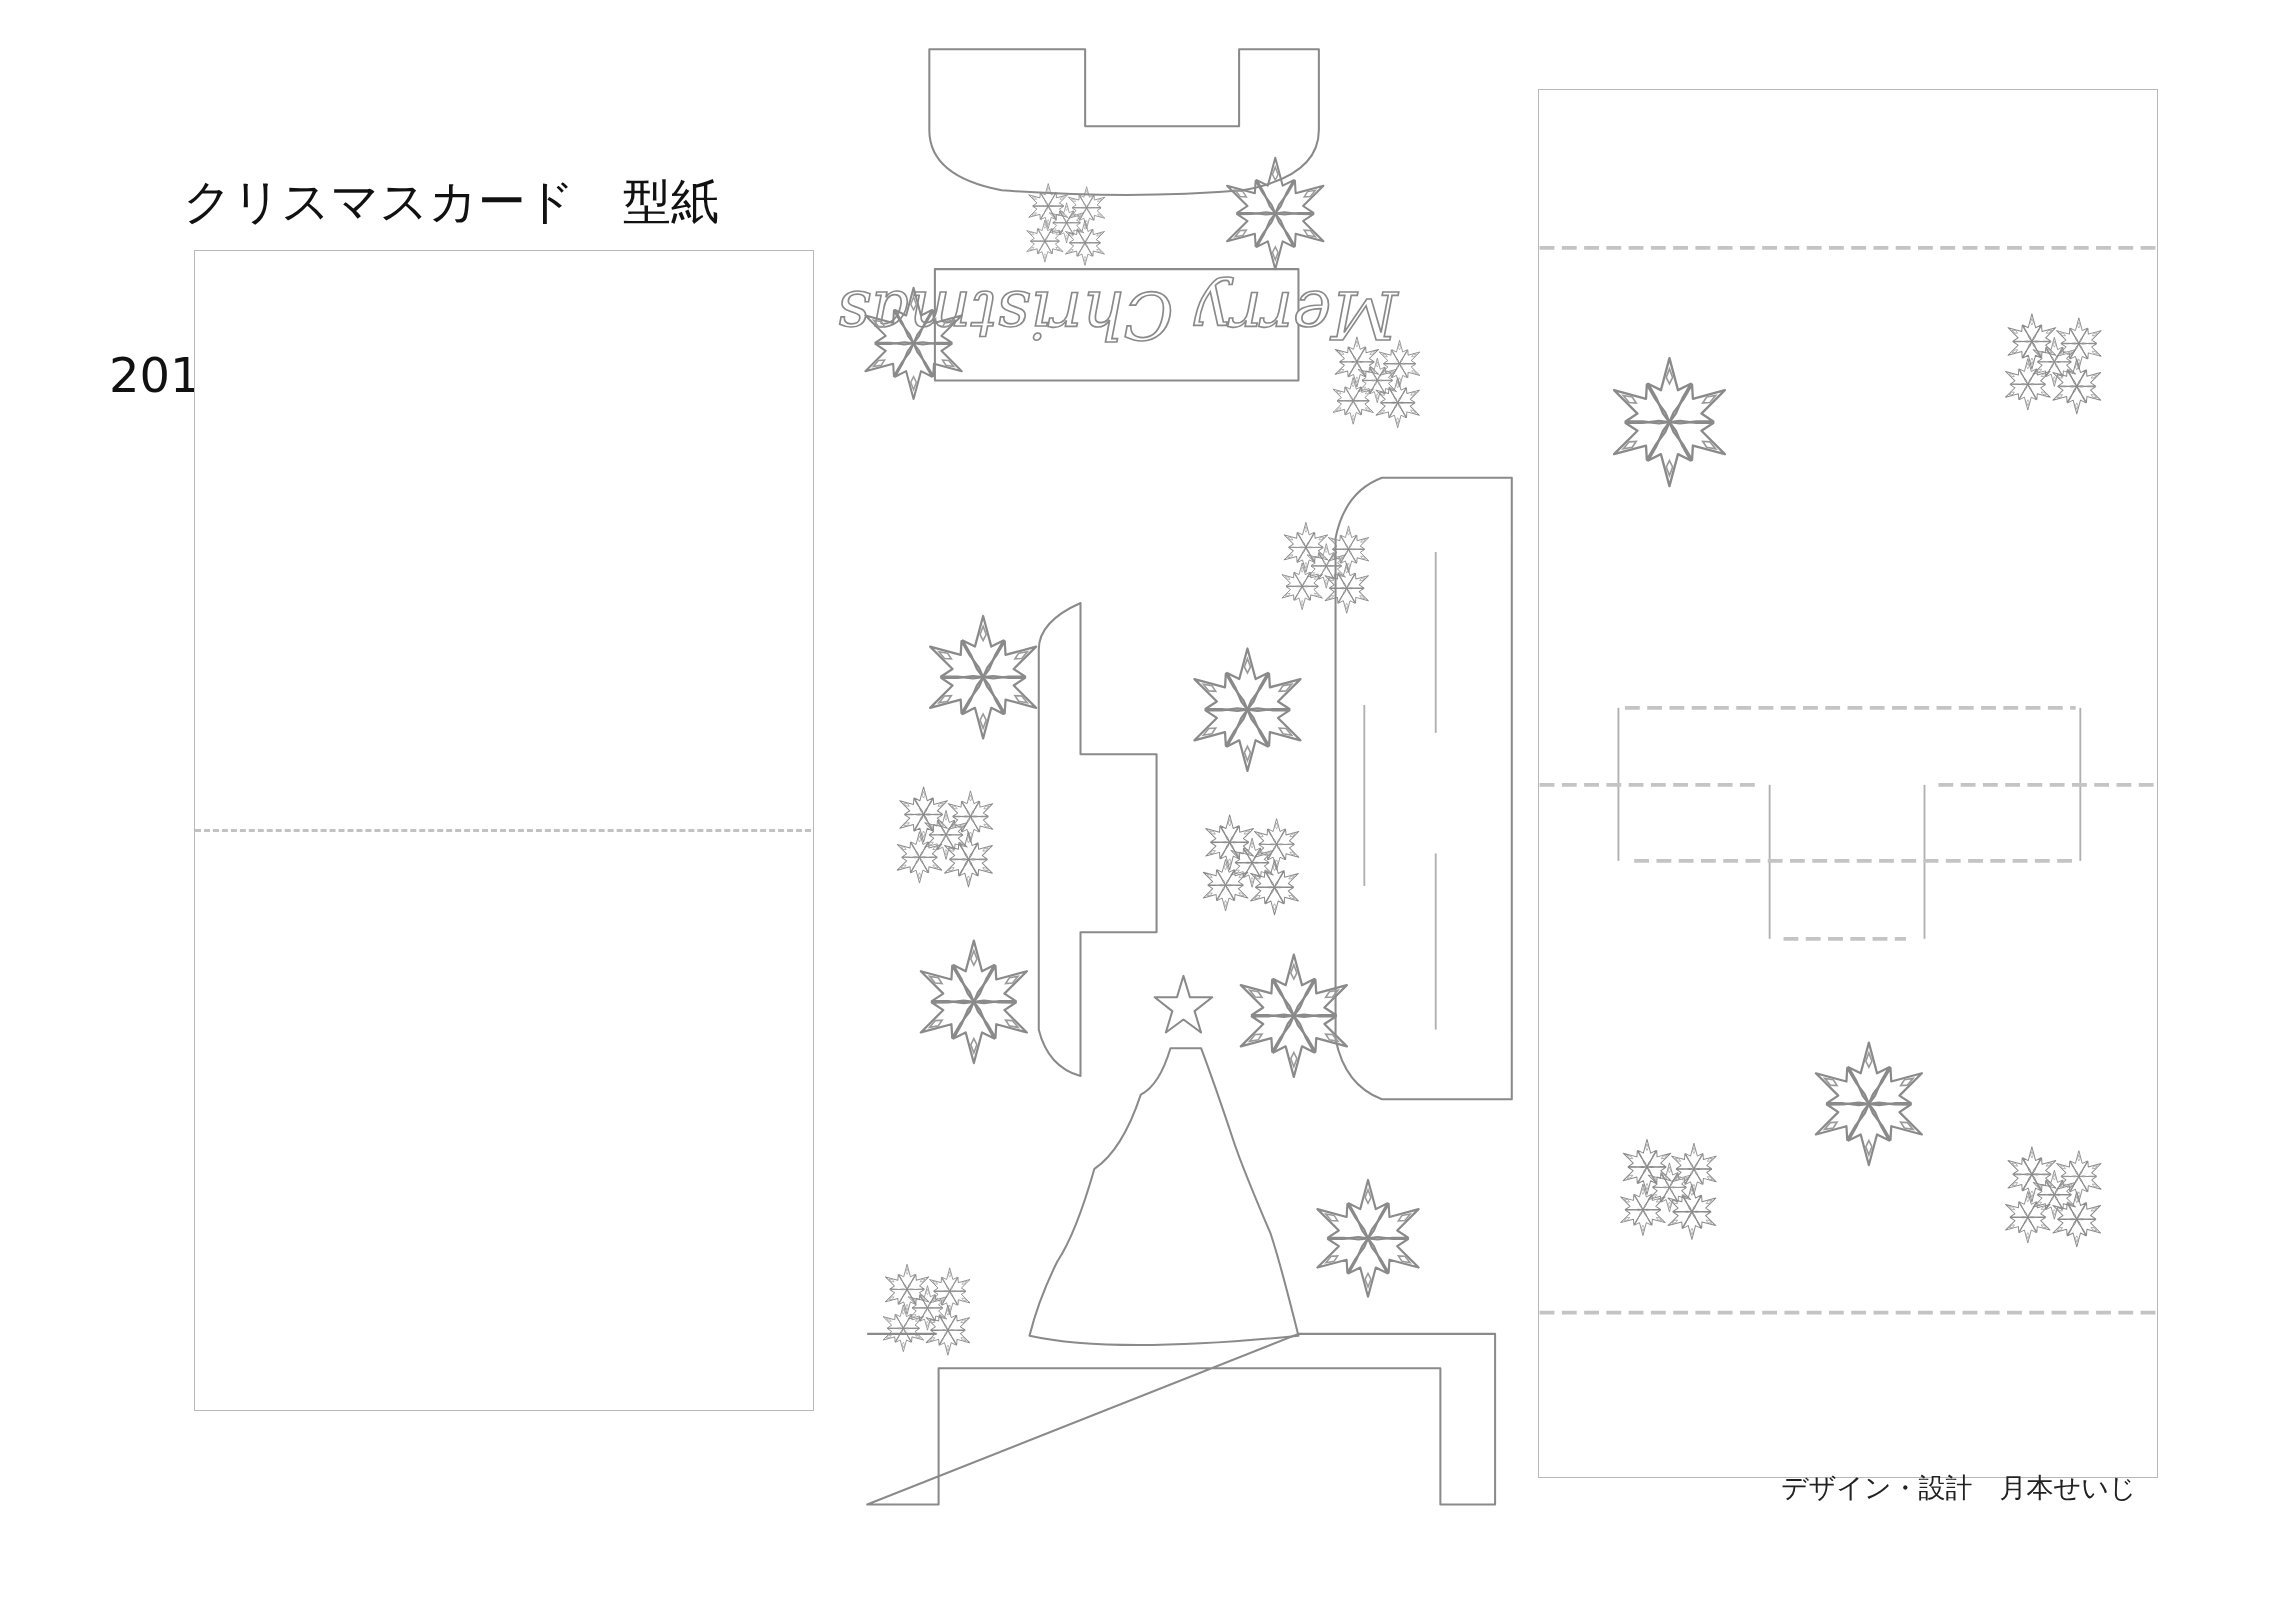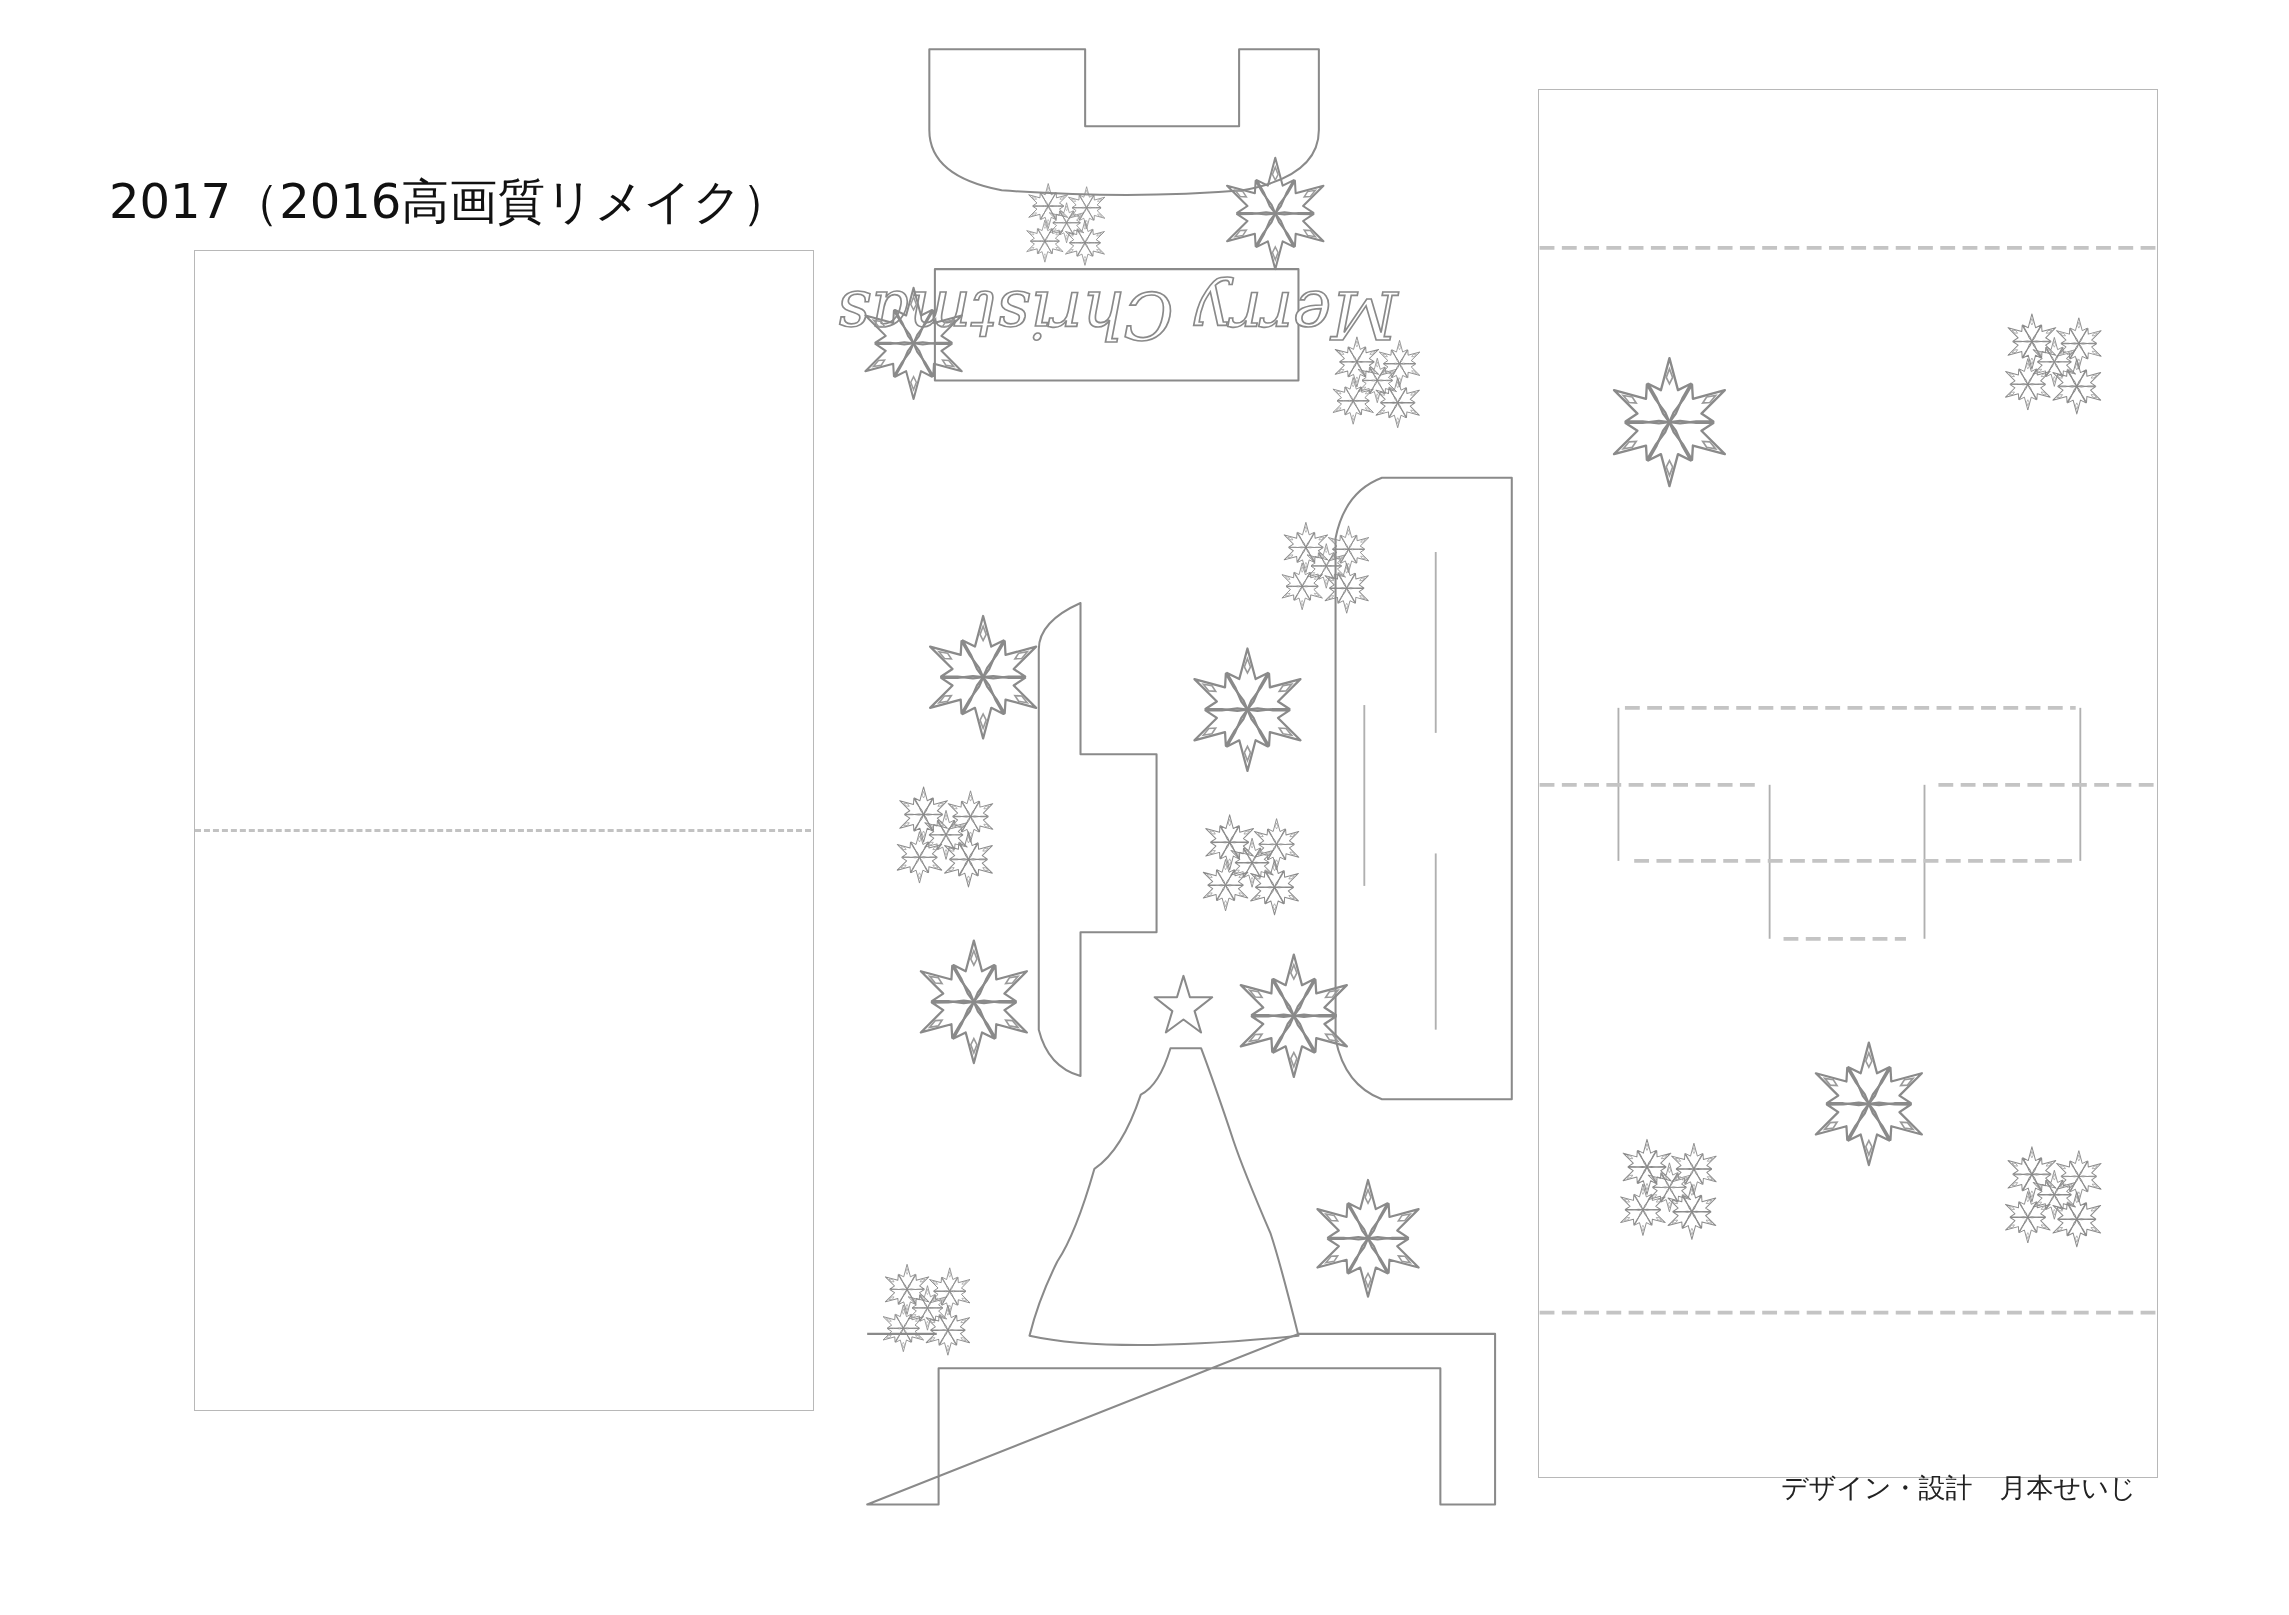--- a/index.html
+++ b/index.html
@@ -16,20 +16,21 @@
     .cut { fill: none; stroke: #8a8a8a; stroke-width: 2.2; stroke-linejoin: round; }
     .cut-thin { fill: none; stroke: #9a9a9a; stroke-width: 1.6; }
     .fold-line { fill: none; stroke: #c4c4c4; stroke-width: 4; stroke-dasharray: 16 8; }
     .vcut { stroke: #b0b0b0; stroke-width: 2; }
     .script { font-family: "DejaVu Serif", "Liberation Serif", serif; font-style: italic; fill: #fff; stroke: #8a8a8a; stroke-width: 1.8; }
   </style>
 </head>
 <body>
 
 <div class="title">
+  <span class="l1">クリスマスカード　型紙</span>
   <span class="l2">2017（2016高画質リメイク）</span>
 </div>
 
 <div class="panel" style="left:194px; top:250px; width:620px; height:1161px;">
   <div class="fold" style="left:0; width:616px; top:578px;"></div>
 </div>
 
 <div class="panel" style="left:1538px; top:89px; width:620px; height:1389px;"></div>
 
 <svg class="art" width="2289" height="1616" viewBox="0 0 2468 1742">

